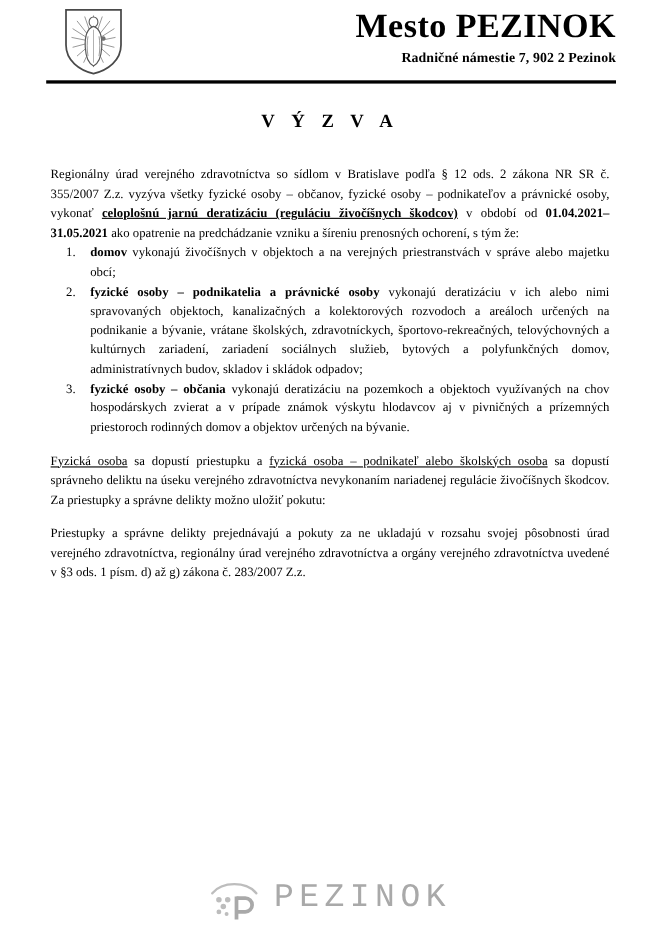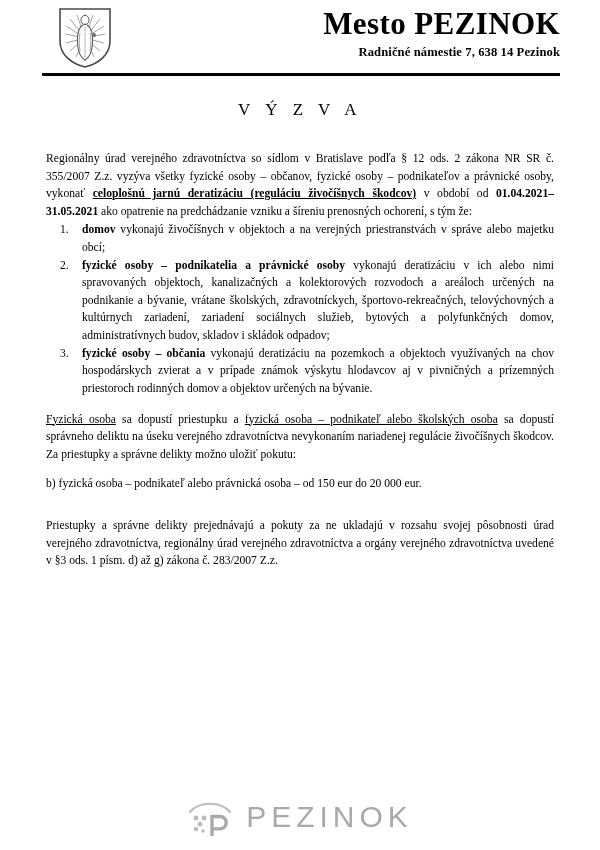--- a/index.html
+++ b/index.html
@@ -68,21 +68,21 @@
   }
 
   
   .doc-title {
     position: absolute;
     left: 0;
     top: 100px;
     width: 600px;
     text-align: center;
     font-size: 17px;
-    font-weight: normal;
+    font-weight: bold;
     letter-spacing: 5.5px;
   }
 
   
   .body-area {
     position: absolute;
     left: 46px;
     top: 150px;
     width: 508px;
     font-size: 11.6px;
@@ -137,21 +137,21 @@
     justify-content: center;
     gap: 13px;
   }
   .logo-mark {
     width: 46px;
     height: 40px;
     position: relative;
     flex: 0 0 auto;
   }
   .logo-word {
-    font-family: Liberation Sans, sans-serif;
+    font-family: Liberation Mono, monospace;
     font-size: 30px;
     letter-spacing: 5px;
     color: #a9a9a9;
     line-height: 1;
     padding-bottom: 2px;
   }
 </style>
 </head>
 <body>
 
@@ -184,21 +184,21 @@
         <path d="M27 17 C21 19 19 26 19.5 36 C20 45 23 51 27 53 C31 51 34 45 34.5 36 C35 26 33 19 27 17 Z" fill="#ffffff" stroke="#5a5a5a" stroke-width="1.1"></path>
         <path d="M22 26 C21 31 21 38 22 44" fill="none" stroke="#7a7a7a" stroke-width="0.7"></path>
         <path d="M32 26 C33 31 33 38 32 44" fill="none" stroke="#7a7a7a" stroke-width="0.7"></path>
         <path d="M27 20 L27 50" fill="none" stroke="#8a8a8a" stroke-width="0.6"></path>
         <circle cx="36" cy="28" r="2" fill="#6f6f6f"></circle>
       </svg>
     </div>
 
     <div class="header-titles">
       <div class="city-title">Mesto PEZINOK</div>
-      <div class="city-address">Radničné námestie 7, 638 14 Pezinok</div>
+      <div class="city-address">Radničné námestie 7, 902 2 Pezinok</div>
     </div>
 
     <div class="header-rule"></div>
   </div>
 
   <div class="doc-title">V Ý Z V A</div>
 
   <div class="body-area">
 
     <p class="para"><span>Regionálny úrad verejného zdravotníctva so sídlom v Bratislave podľa § 12 ods. 2 zákona NR SR č. 355/2007 Z.z. vyzýva všetky fyzické osoby – občanov, fyzické osoby – podnikateľov a právnické osoby, vykonať </span><span class="bu">celoplošnú jarnú deratizáciu (reguláciu živočíšnych škodcov)</span><span> v období od </span><span class="b">01.04.2021– 31.05.2021</span><span> ako opatrenie na predchádzanie vzniku a šíreniu prenosných ochorení, s tým že:</span></p>
@@ -213,21 +213,20 @@
       <li>
         <span class="marker">3.</span><span class="b">fyzické osoby – občania</span><span> vykonajú deratizáciu na pozemkoch a objektoch využívaných na chov hospodárskych zvierat a v prípade známok výskytu hlodavcov aj v pivničných a prízemných priestoroch rodinných domov a objektov určených na bývanie.</span>
       </li>
     </ul>
 
     <div class="spacer-md"></div>
 
 
     <p class="para"><span class="u">Fyzická osoba</span><span> sa dopustí priestupku a </span><span class="u">fyzická osoba – podnikateľ alebo školských osoba</span><span> sa dopustí správneho deliktu na úseku verejného zdravotníctva nevykonaním nariadenej regulácie živočíšnych škodcov. Za priestupky a správne delikty možno uložiť pokutu:</span></p>
 
-    <p class="fine-line">b) fyzická osoba – podnikateľ alebo právnická osoba – od 150 eur do 20 000 eur.</p>
 
     <div class="spacer-md"></div>
 
     <p class="para">Priestupky a správne delikty prejednávajú a pokuty za ne ukladajú v rozsahu svojej pôsobnosti úrad verejného zdravotníctva, regionálny úrad verejného zdravotníctva a orgány verejného zdravotníctva uvedené v §3 ods. 1 písm. d) až g) zákona č. 283/2007 Z.z.</p>
   </div>
 
   <div class="footer-logo">
     <div class="logo-mark">
       <svg viewBox="0 0 46 40" width="46" height="40">
         <path d="M3 14 C12 3 34 3 43 14" fill="none" stroke="#bdbdbd" stroke-width="2.2" stroke-linecap="round"></path>

